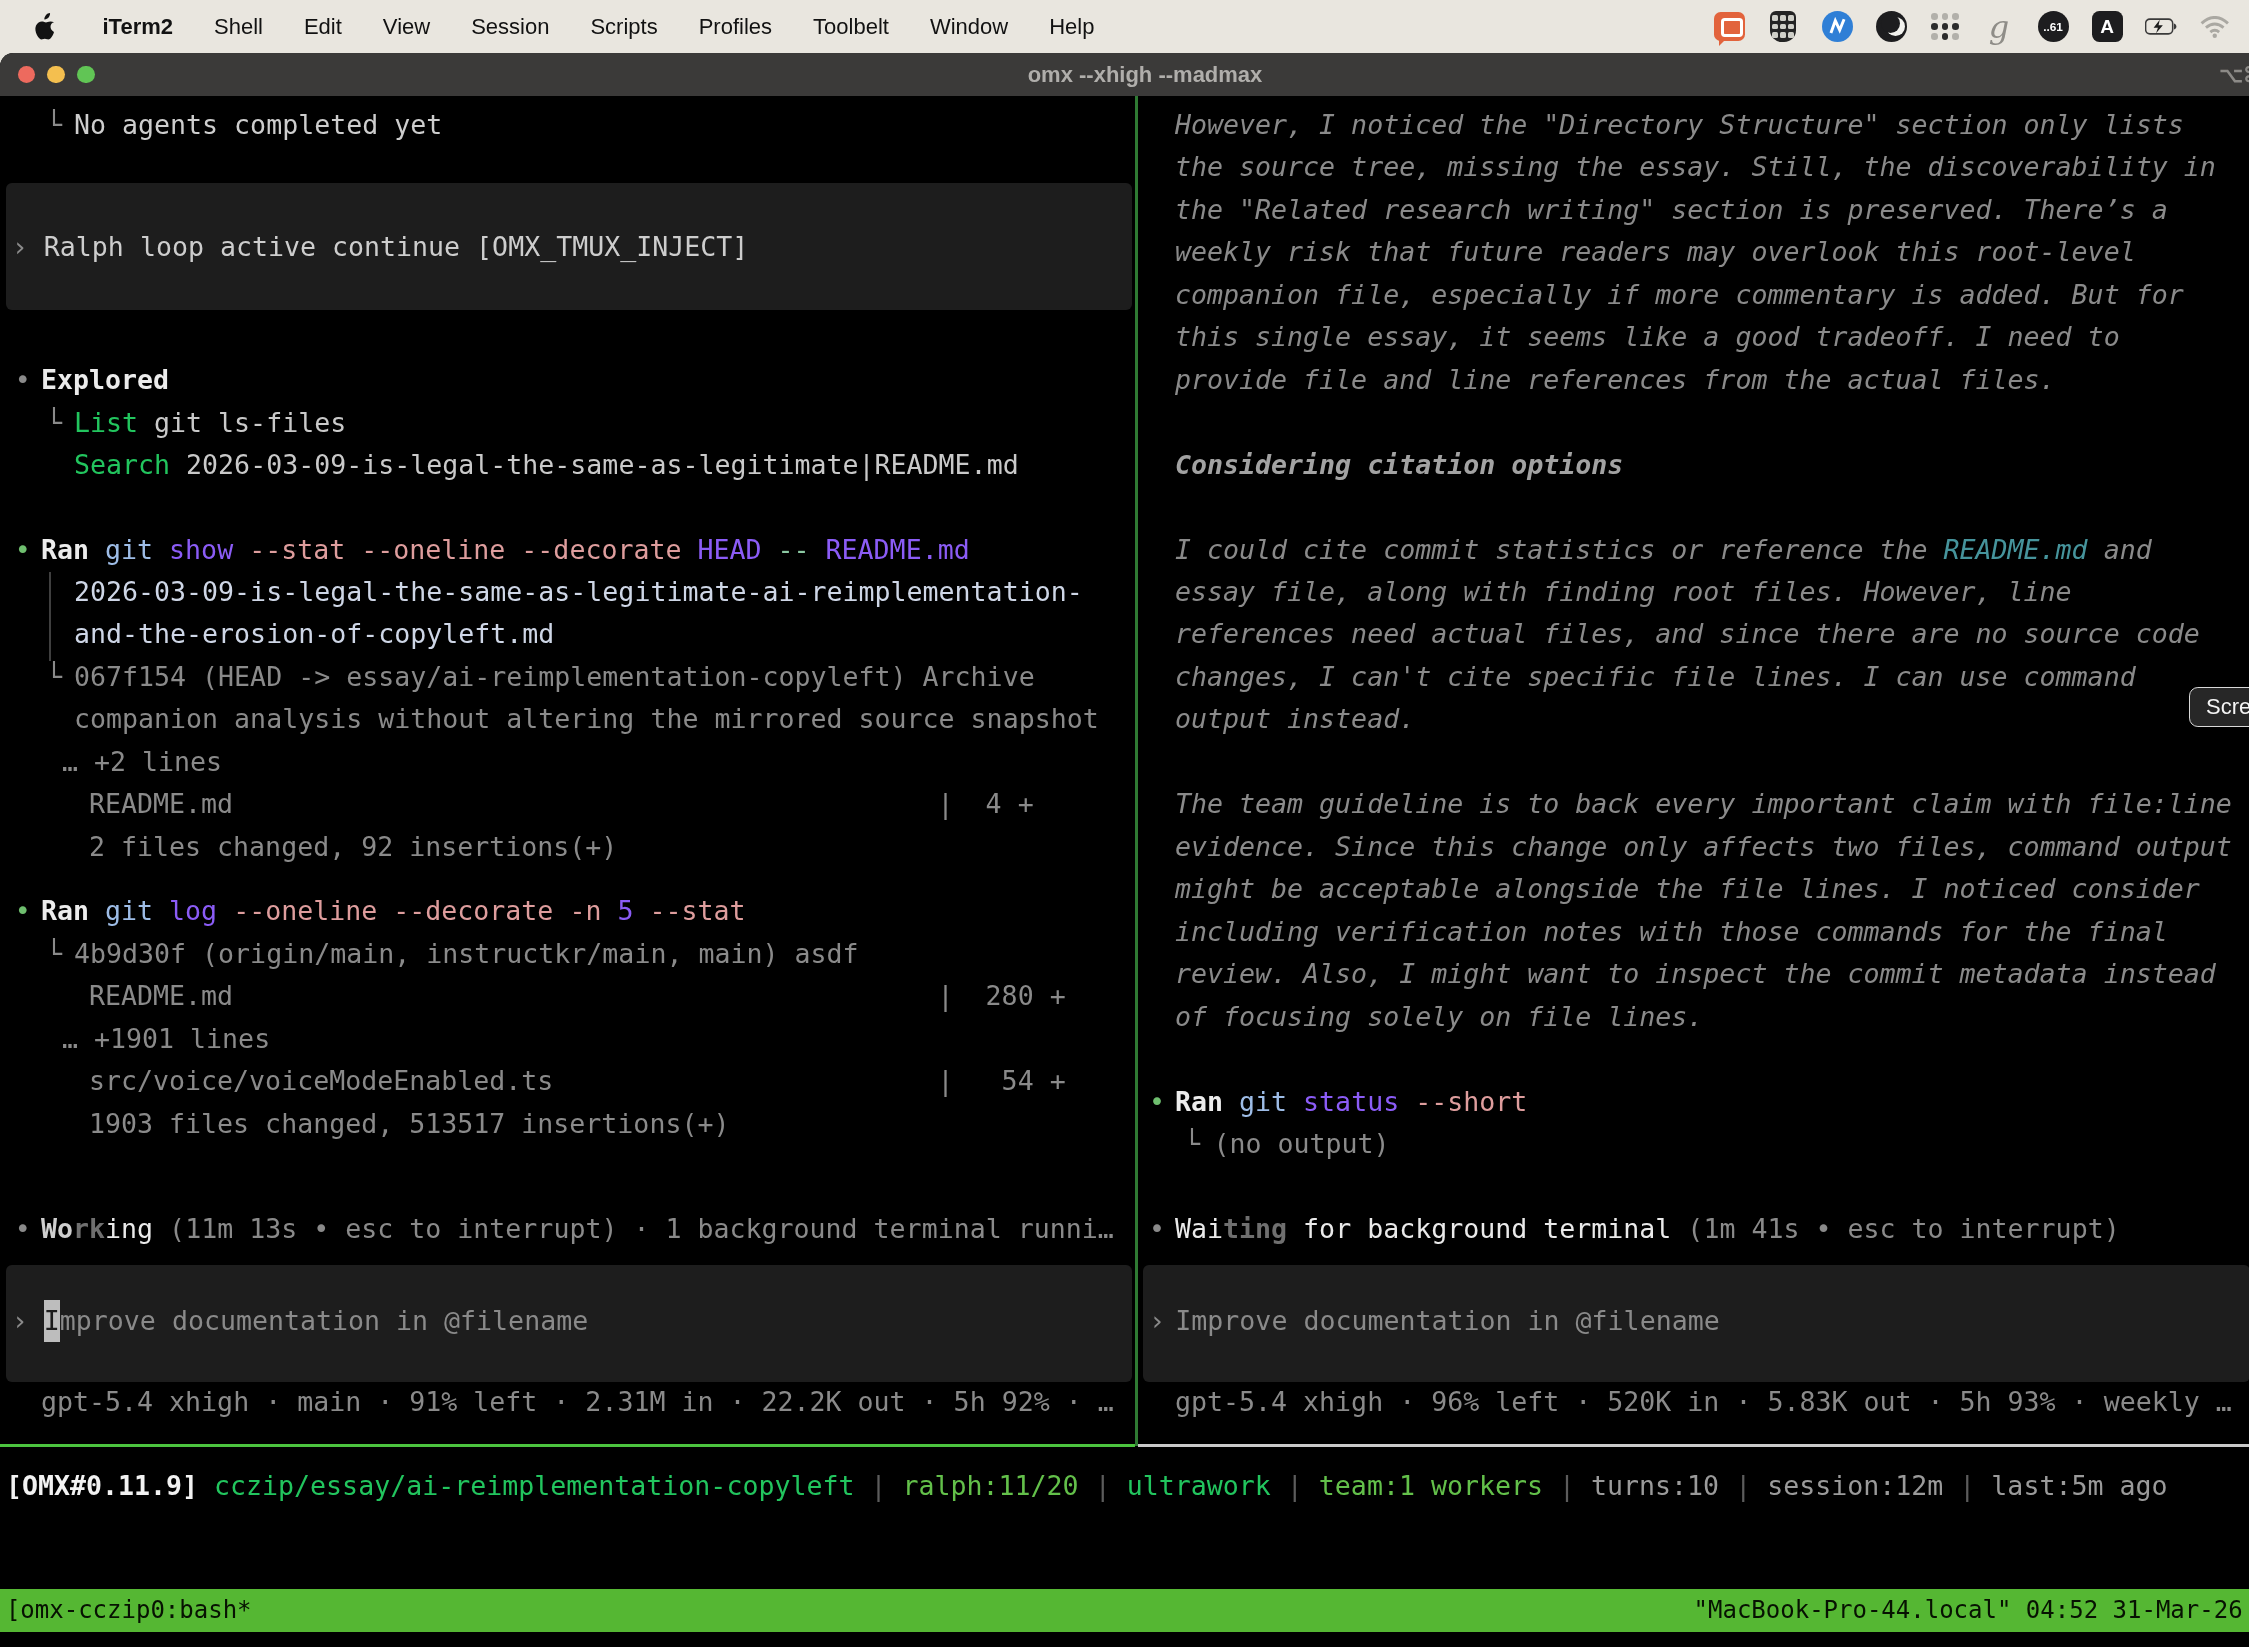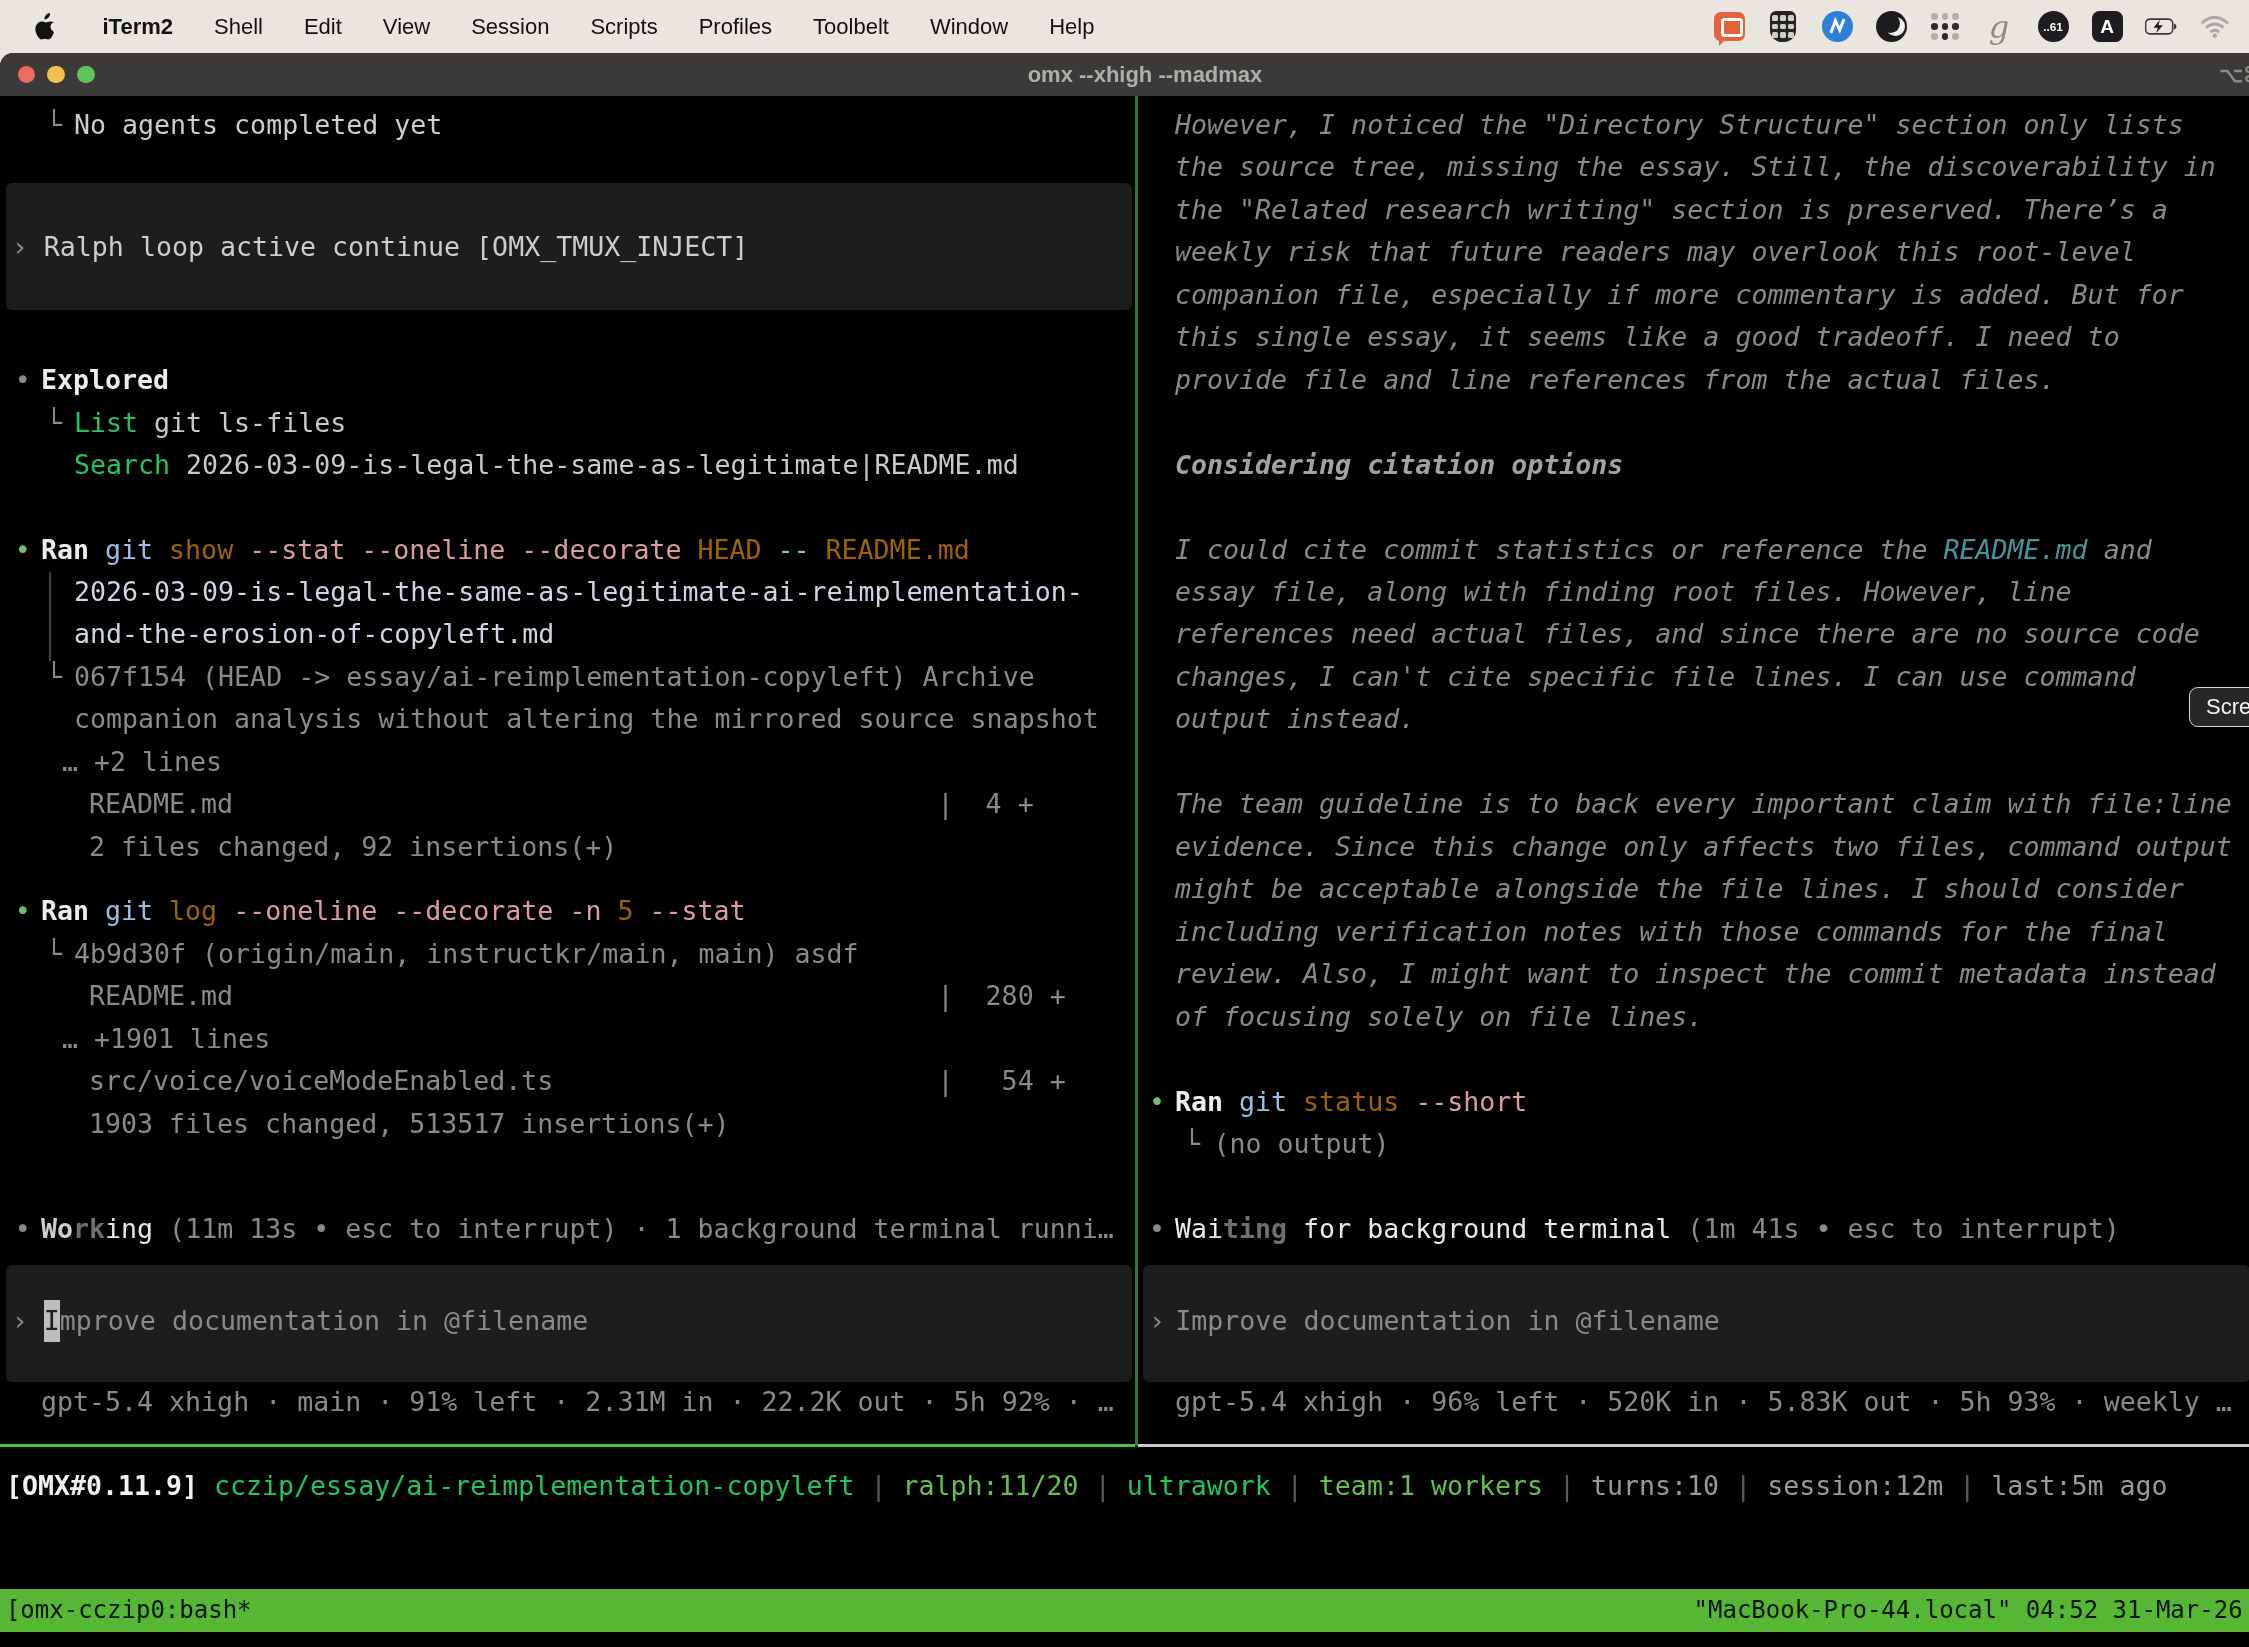--- a/index.html
+++ b/index.html
@@ -42,21 +42,21 @@
 
   
   #term{position:absolute;left:0;top:43px;width:2176px;height:1552px;background:#000;
     font-family:"DejaVu Sans Mono",monospace;font-size:26.6px;color:#c9c9c9;}
   .tl{position:absolute;height:42px;line-height:42px;white-space:pre;}
   .bullet{position:absolute;height:42px;line-height:42px;white-space:pre;}
 
   .c-bold{color:#ececec;font-weight:700;}
   .c-wb{color:#f2f2f2;font-weight:700;}
   .c-blue{color:#9dbce6;}
-  .c-arg{color:#a16207;}
+  .c-arg{color:#8b5cf6;}
   .c-flag{color:#de9d9d;}
   .c-g2{color:#8cc9a3;}
   .c-dim{color:#8a8a8a;}
   .c-light{color:#c9c9c9;}
   .c-ltr{color:#cdcdcd;}
   .c-cyan{color:#22c55e;}
   .c-green{color:#63c04a;}
   .c-gbullet{color:#6fbf6f;}
   .c-gray{color:#9a9a9a;}
   .c-sep{color:#5c5c5c;}
@@ -243,21 +243,21 @@
     <div class="tl c-headi" style="left:1175px;top:348px">Considering citation options</div>
 
     <div class="tl" style="left:1175px;top:433px"><span class="c-dimi">I could cite commit statistics or reference the </span><span class="c-teali">README.md</span><span class="c-dimi"> and</span></div>
     <div class="tl c-dimi" style="left:1175px;top:475px">essay file, along with finding root files. However, line</div>
     <div class="tl c-dimi" style="left:1175px;top:517px">references need actual files, and since there are no source code</div>
     <div class="tl c-dimi" style="left:1175px;top:560px">changes, I can't cite specific file lines. I can use command</div>
     <div class="tl c-dimi" style="left:1175px;top:602px">output instead.</div>
 
     <div class="tl c-dimi" style="left:1175px;top:687px">The team guideline is to back every important claim with file:line</div>
     <div class="tl c-dimi" style="left:1175px;top:730px">evidence. Since this change only affects two files, command output</div>
-    <div class="tl c-dimi" style="left:1175px;top:772px">might be acceptable alongside the file lines. I should consider</div>
+    <div class="tl c-dimi" style="left:1175px;top:772px">might be acceptable alongside the file lines. I noticed consider</div>
     <div class="tl c-dimi" style="left:1175px;top:815px">including verification notes with those commands for the final</div>
     <div class="tl c-dimi" style="left:1175px;top:857px">review. Also, I might want to inspect the commit metadata instead</div>
     <div class="tl c-dimi" style="left:1175px;top:900px">of focusing solely on file lines.</div>
 
     <div class="bullet c-gbullet" style="left:1149px;top:985px">•</div>
     <div class="tl" style="left:1175px;top:985px"><span class="c-bold">Ran </span><span class="c-blue">git </span><span class="c-arg">status </span><span class="c-flag">--short</span></div>
     <div class="tl" style="left:1184px;top:1027px"><span class="treesym-r">└</span><span class="c-dim">(no output)</span></div>
 
     <div class="bullet c-dim" style="left:1149px;top:1112px">•</div>
     <div class="tl" style="left:1175px;top:1112px"><span class="c-w3">Wai</span><span class="c-w2">ting</span><span class="c-w3"> for background terminal</span><span class="c-dim"> (1m 41s • esc to interrupt)</span></div>

